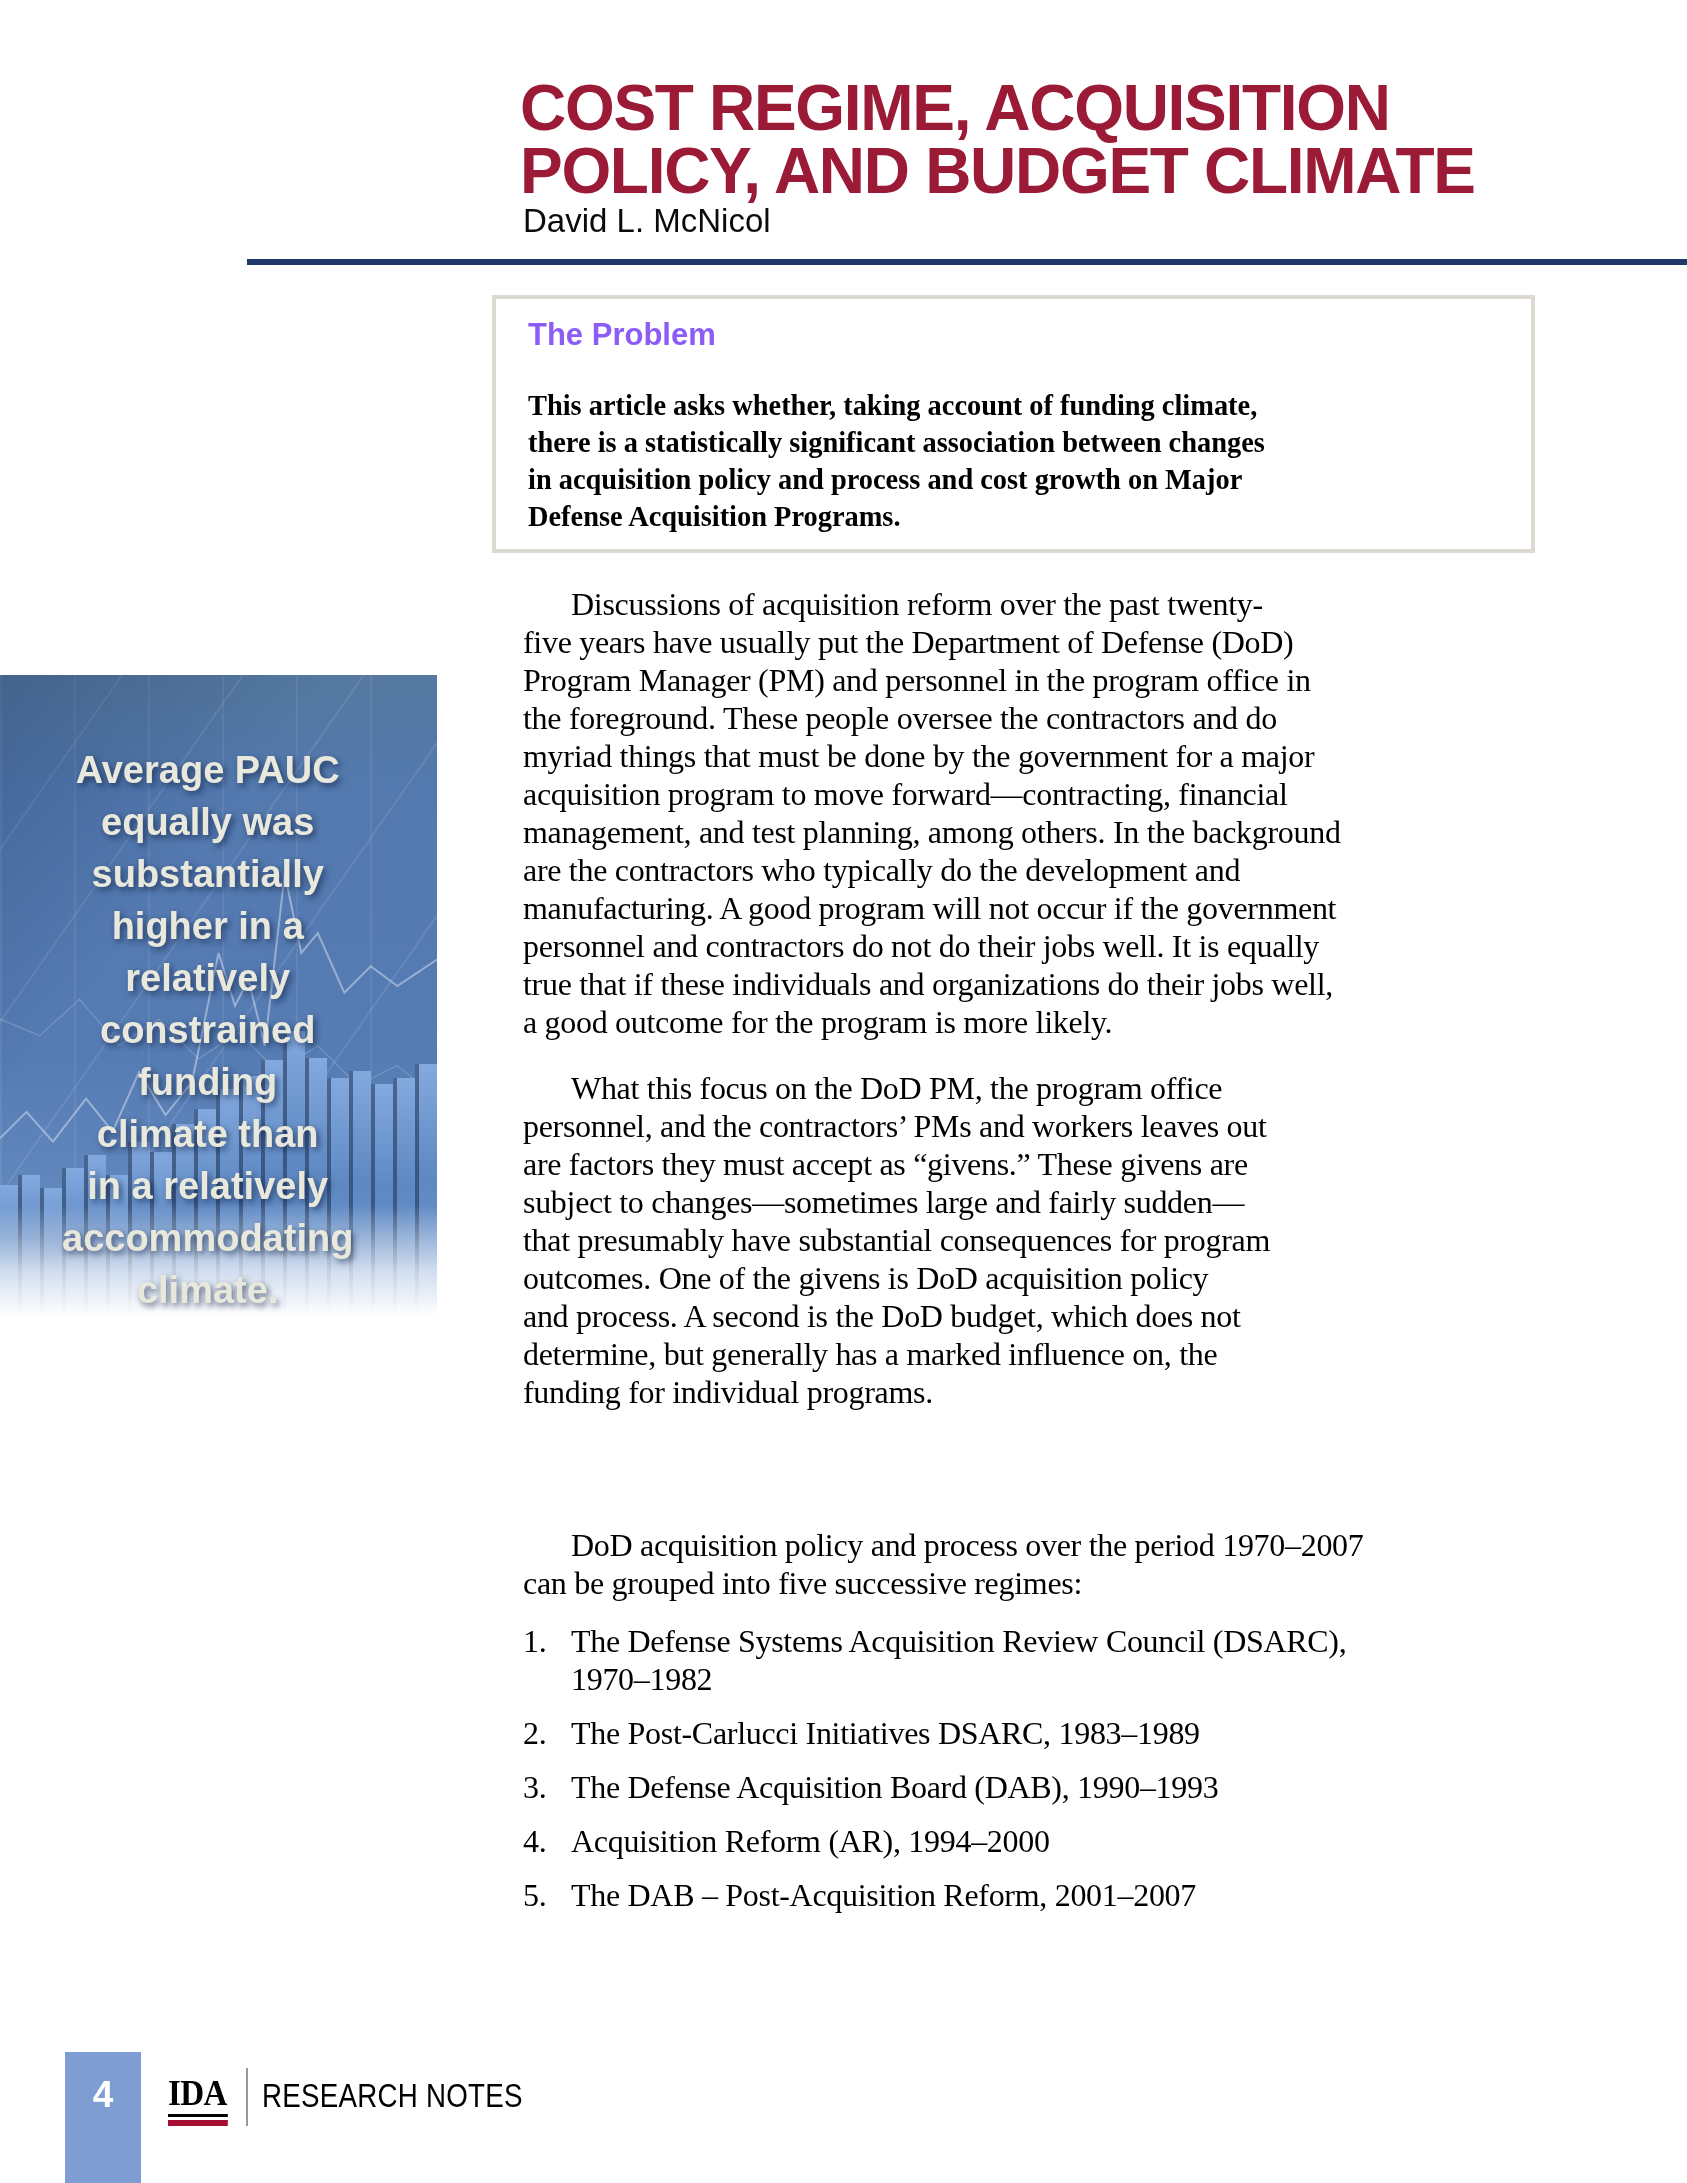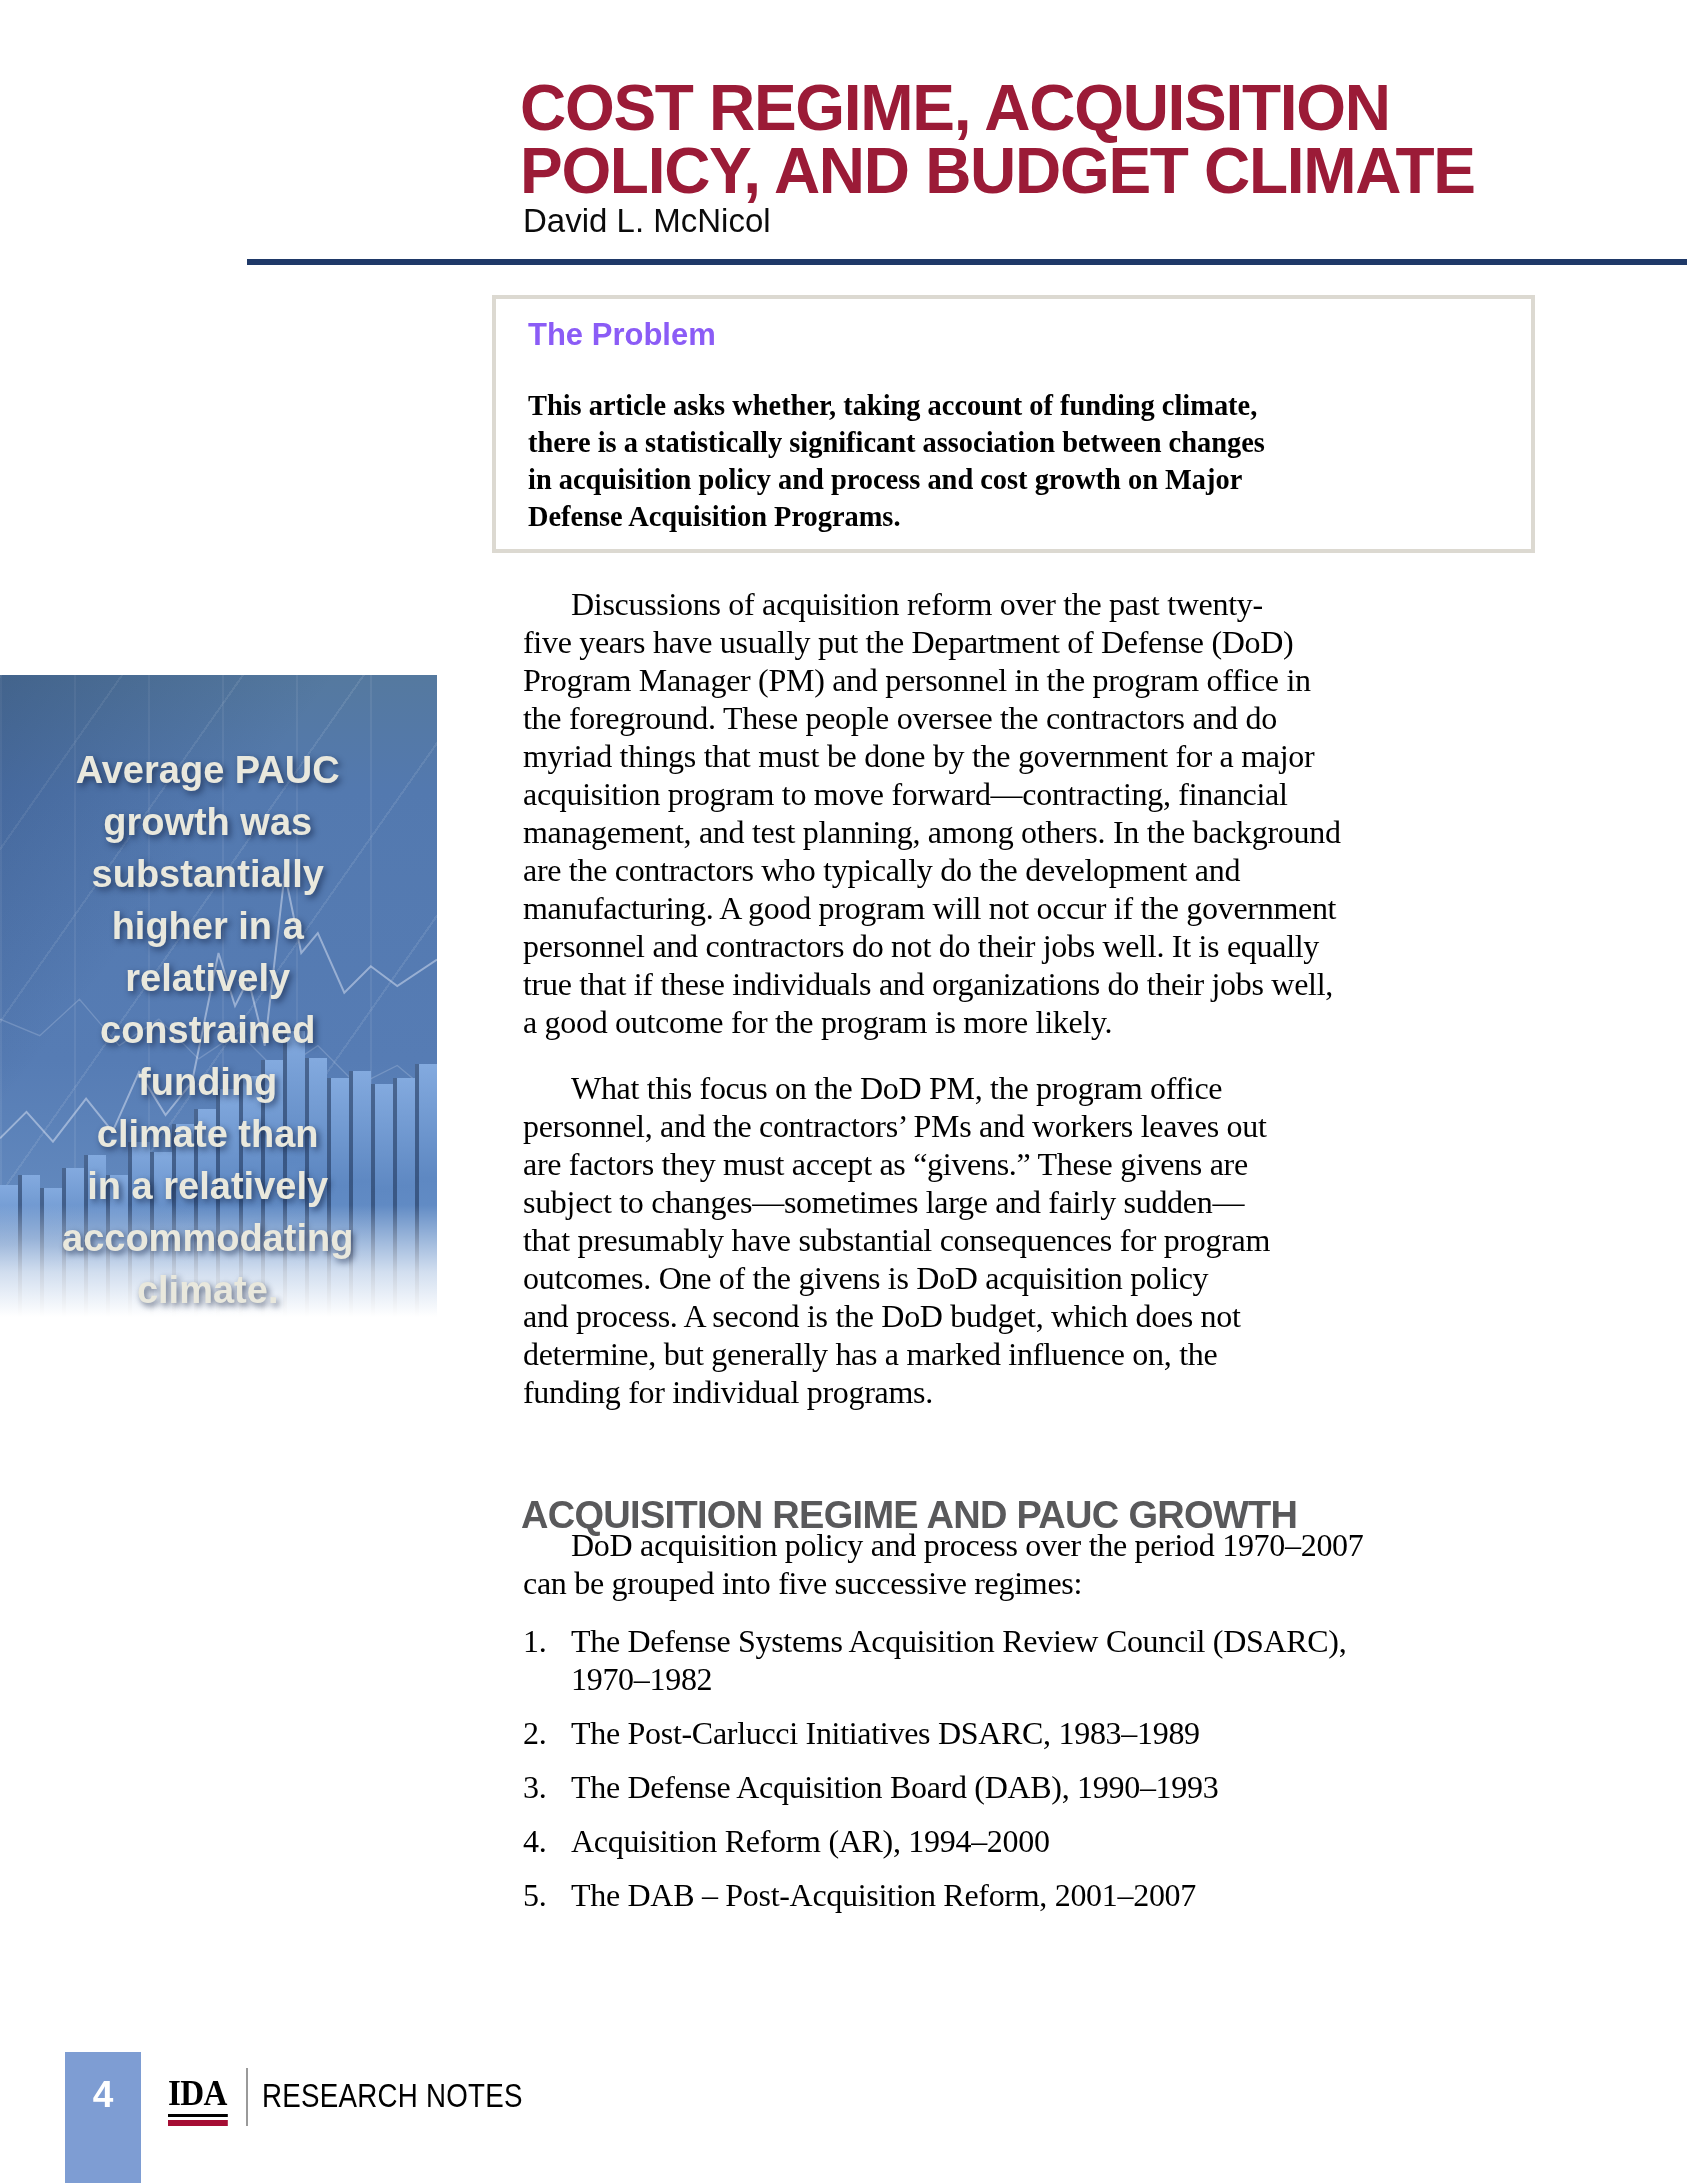--- a/index.html
+++ b/index.html
@@ -148,34 +148,33 @@
         <i style="height:259px"></i>
       <i style="height:239px"></i>
         <i style="height:246px"></i>
         <i style="height:233px"></i>
       <i style="height:239px"></i>
         <i style="height:253px"></i>
     </div>
     <div class="sb-fade"></div>
     <div class="sb-quote">
       <div class="ln">Average PAUC</div>
-      <div class="ln">growth was</div>
+      <div class="ln">equally was</div>
       <div class="ln">substantially</div>
       <div class="ln">higher in a</div>
       <div class="ln">relatively</div>
       <div class="ln">constrained</div>
       <div class="ln">funding</div>
       <div class="ln">climate than</div>
       <div class="ln">in a relatively</div>
       <div class="ln">accommodating</div>
       <div class="ln">climate.</div>
     </div>
   </aside>
 
-  <h2 class="section-heading">ACQUISITION REGIME AND PAUC GROWTH</h2>
 
   <div class="para p3">
     <div class="ln indent">DoD acquisition policy and process over the period 1970–2007</div>
     <div class="ln">can be grouped into five successive regimes:</div>
   </div>
 
   <div class="regime-list">
     <div class="li">
       <span class="num">1.</span>
       <span class="li-lines">

